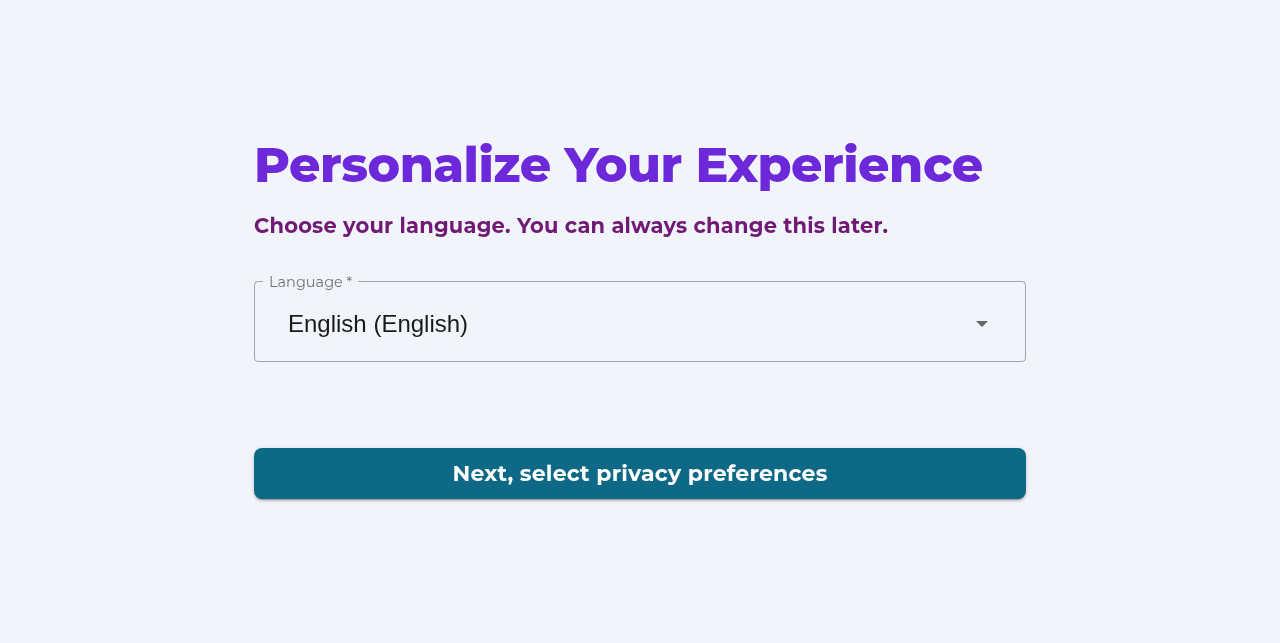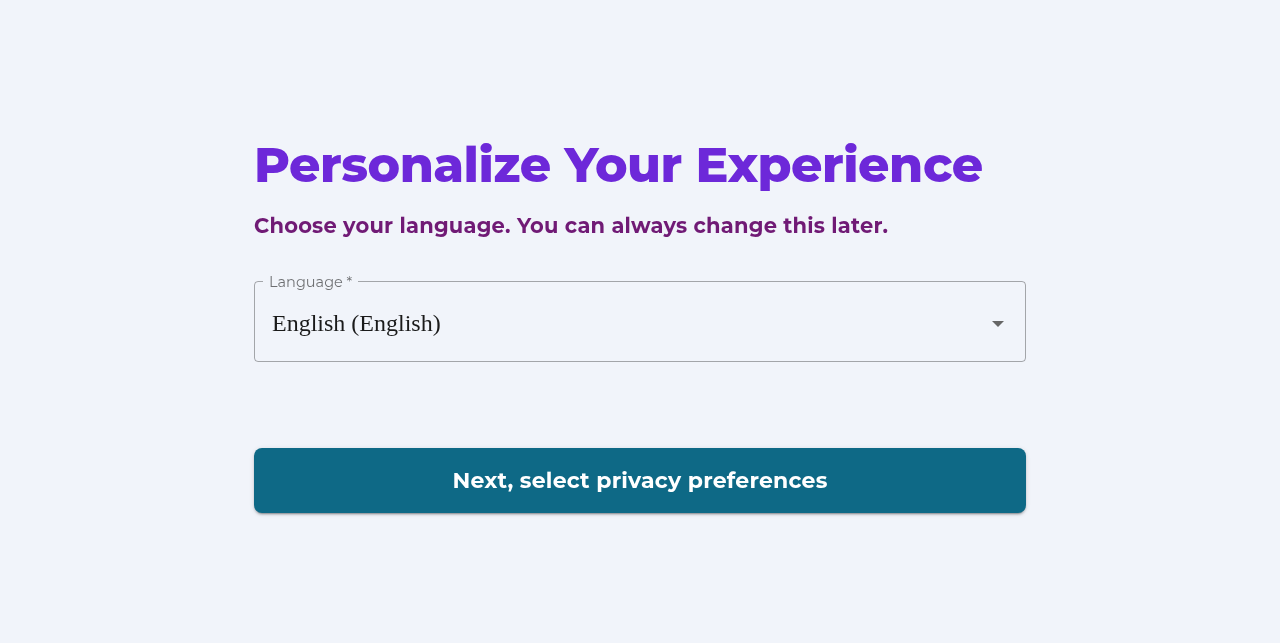--- a/index.html
+++ b/index.html
@@ -59,46 +59,46 @@
       line-height: 12px;
       font-weight: 400;
     }
 
     .select-box {
       width: 100%;
       height: 76px;
       display: flex;
       align-items: center;
       justify-content: space-between;
-      padding: 0 18px;
+      padding: 0 34px;
       cursor: pointer;
       background: transparent;
       border: none;
-      font-family: Liberation Serif, serif;
+      font-family: Liberation Sans, sans-serif;
       gap: 38px;
     }
 
     .select-value {
       font-size: 24px;
       color: #1a1a1a;
       font-weight: 400;
     }
 
     .chevron {
       width: 0;
       height: 0;
       border-left: 6px solid transparent;
       border-right: 6px solid transparent;
       border-top: 6px solid #666666;
       margin-right: 4px;
     }
 
     .next-button {
       width: 100%;
-      height: 65px;
+      height: 51px;
       margin-top: 86px;
       background-color: #0e6986;
       color: #ffffff;
       border: none;
       border-radius: 8px;
       font-size: 22px;
       font-weight: 700;
       font-family: inherit;
       cursor: pointer;
       box-shadow: 0px 3px 1px -2px rgba(0,0,0,0.2), 0px 2px 2px 0px rgba(0,0,0,0.14), 0px 1px 5px 0px rgba(0,0,0,0.12);

